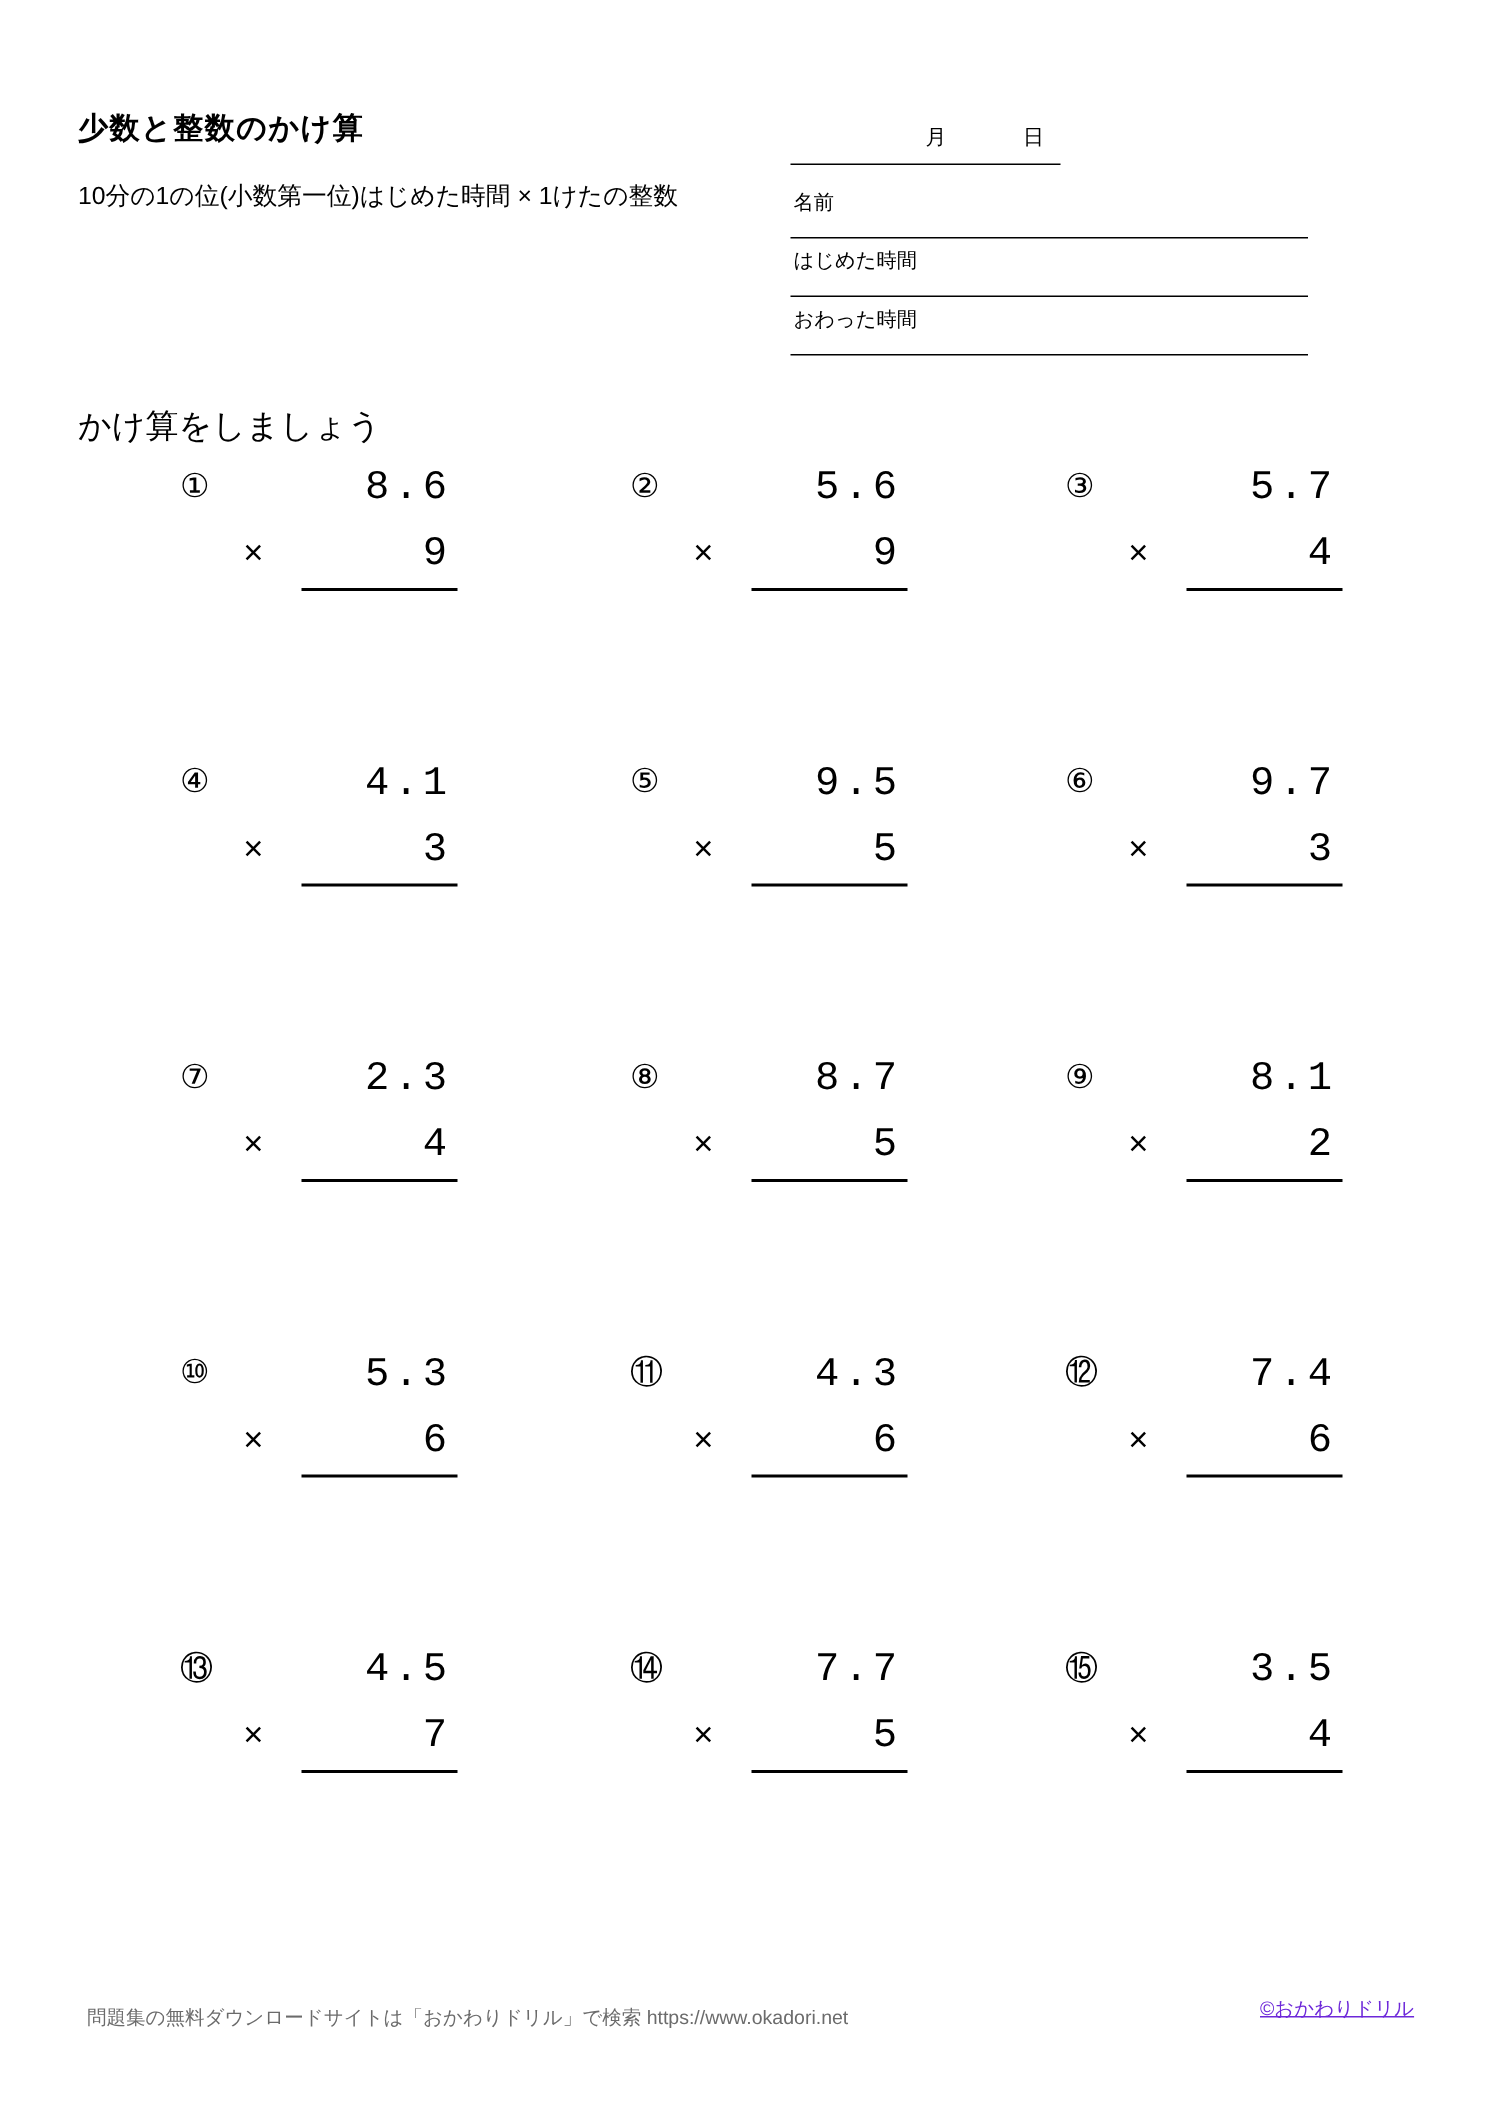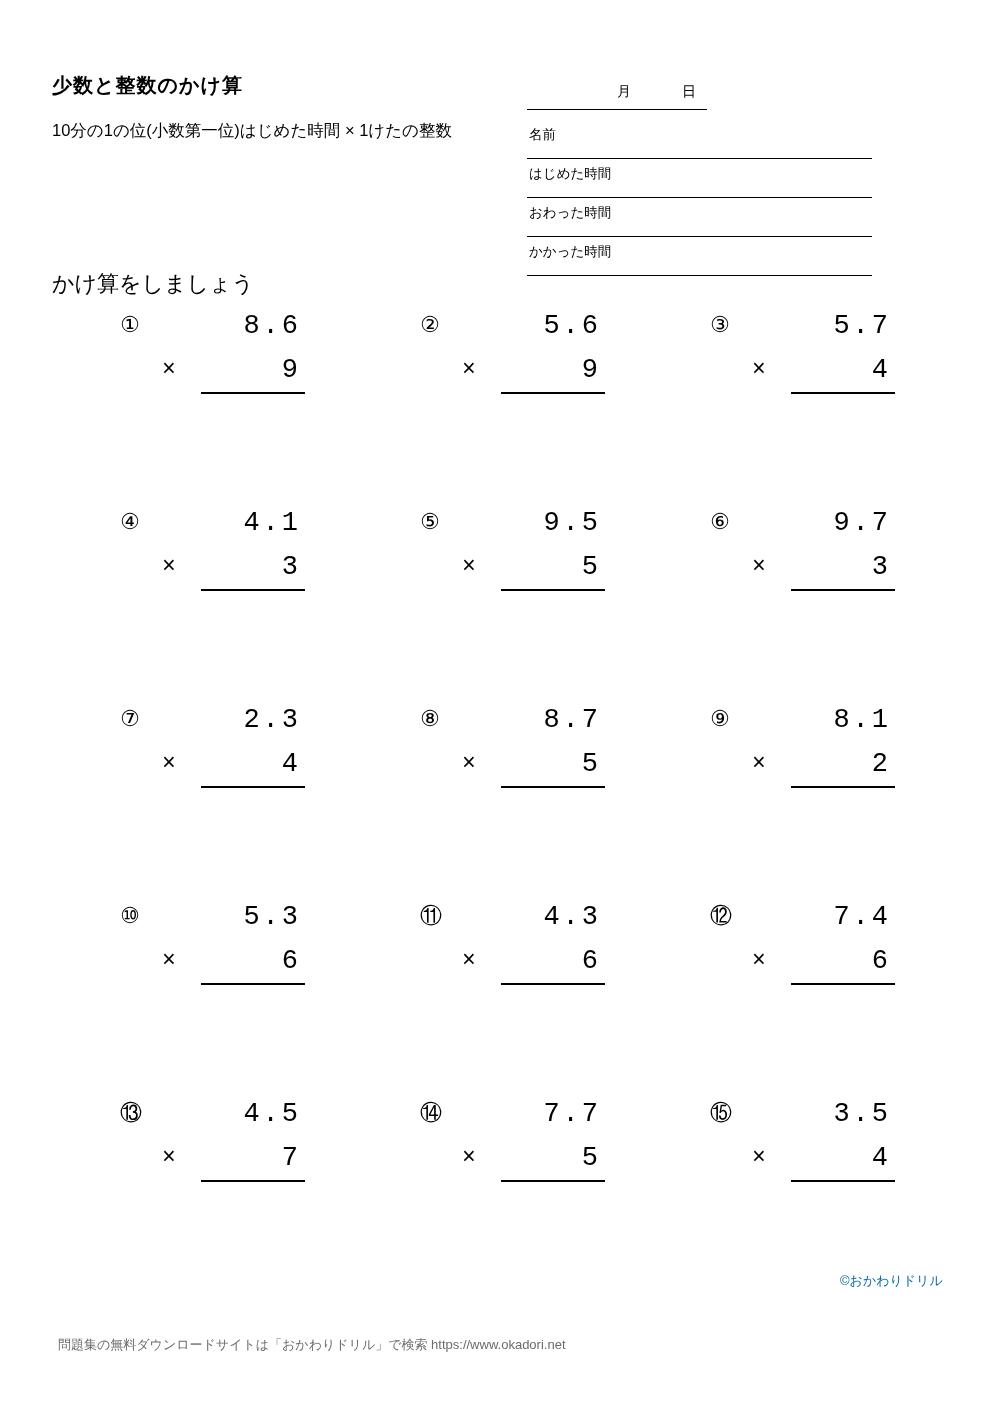--- a/index.html
+++ b/index.html
@@ -177,24 +177,25 @@
     position: absolute;
     left: 58px;
     top: 1336px;
     font-size: 13px;
     color: #6b6b6b;
     white-space: nowrap;
   }
   .footer-right {
     position: absolute;
     left: 840px;
-    top: 1272px;
+    top: 1330px;
     font-size: 13px;
-    color: #0369a1;
-    white-space: nowrap;
+    color: #6d28d9;
+    white-space: nowrap;
+    text-decoration: underline;
   }
 </style>
 </head>
 <body>
 
 <div class="page">
 
   <div class="header">
     <div class="title">少数と整数のかけ算</div>
     <div class="subtitle">10分の1の位(小数第一位)はじめた時間 × 1けたの整数</div>
@@ -211,24 +212,20 @@
       <div class="fline"></div>
     </div>
     <div class="field f3">
       <span class="flabel">おわった時間</span>
       <div class="fline"></div>
     </div>
     <div class="field f2">
       <span class="flabel">はじめた時間</span>
       <div class="fline"></div>
     </div>
-    <div class="field f4">
-      <span class="flabel">かかった時間</span>
-      <div class="fline"></div>
-    </div>
   </div>
 
   <div class="grid">
 
     <div class="row">
       <div class="cell c0">
         <div class="num-circle">①</div>
         <div class="calc">
           <div class="line1">8.6</div>
           <div class="line2">

